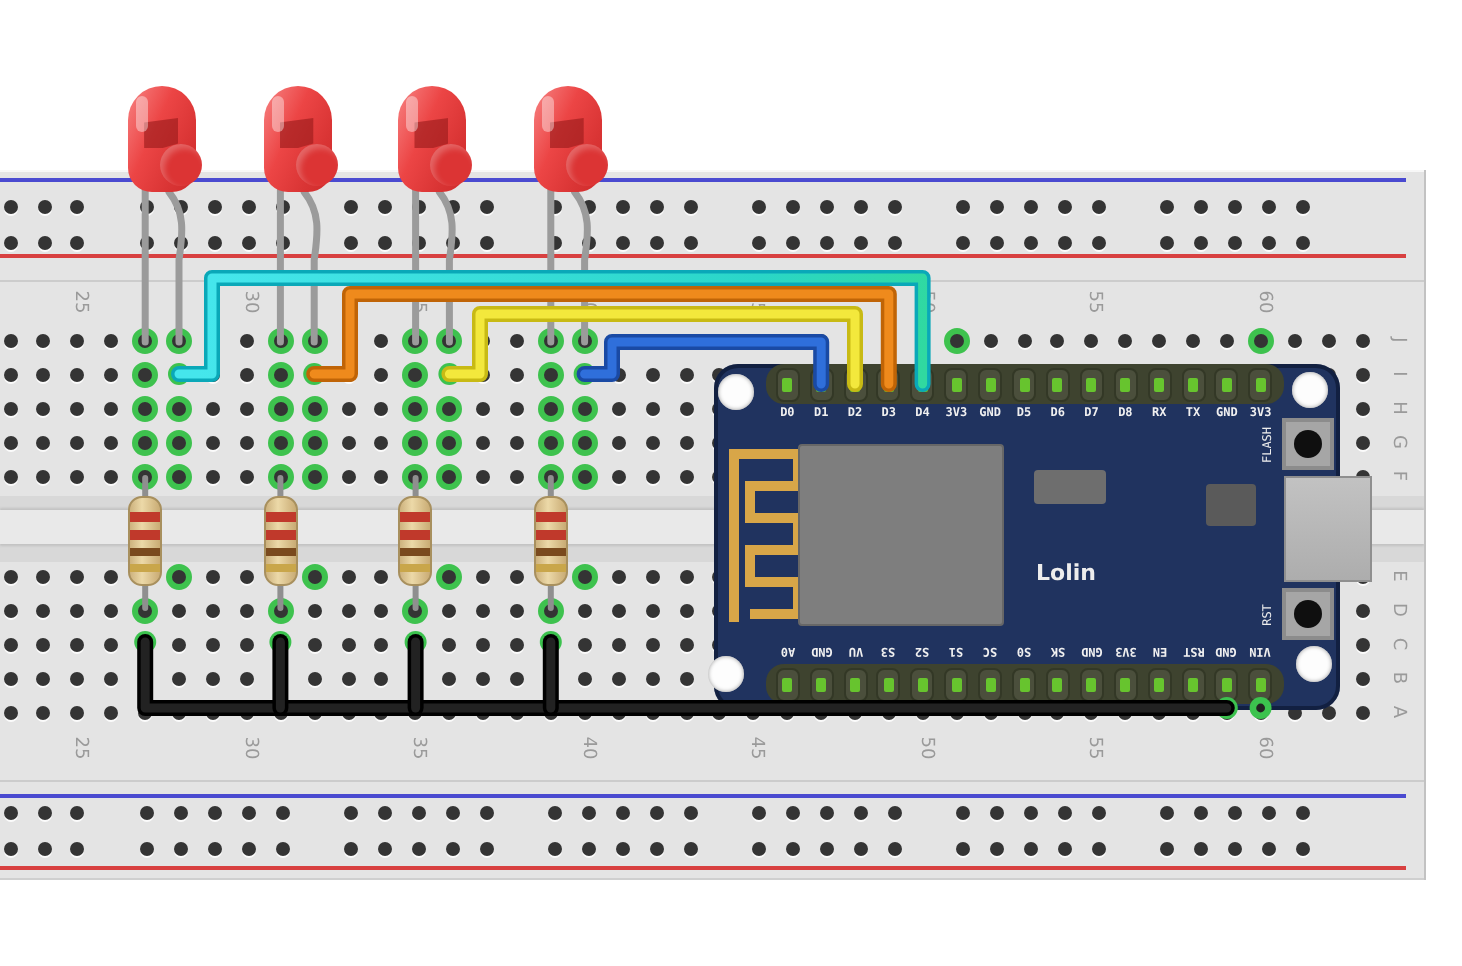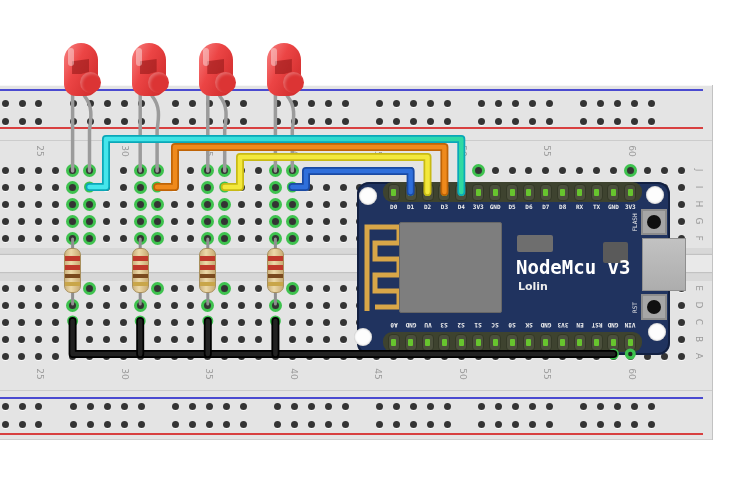--- a/index.html
+++ b/index.html
@@ -761,21 +761,20 @@
 
   <div class="nodemcu" id="nodemcu">
     <div class="pinband" style="left:26px;top:0;width:259px"></div>
     <div class="pinband" style="left:26px;top:150px;width:259px"></div>
     <svg class="antenna" width="46" height="97" viewBox="0 0 46 97">
       <path d="M8,92 V8 H40 V24 H16 V40 H40 V56 H16 V72 H40 V88 H16" fill="none" stroke="#d8a648" stroke-width="5"></path>
     </svg>
     <div class="chip"></div>
     <div class="minirect r1"></div>
     <div class="minirect r2"></div>
-    <div class="nm-title">NodeMcu v3</div>
     <div class="nm-sub">Lolin</div>
     <div class="mhole" style="left:2px;top:5px"></div>
     <div class="mhole" style="left:289px;top:4px"></div>
     <div class="mhole" style="left:-3px;top:146px"></div>
     <div class="mhole" style="left:291px;top:141px"></div>
     <div class="btnlabel" style="left:262px;top:37px">FLASH</div>
     <div class="btn" style="left:284px;top:27px">
         <div class="btncap"></div>
       </div>
     <div class="btnlabel" style="left:262px;top:122px">RST</div>

